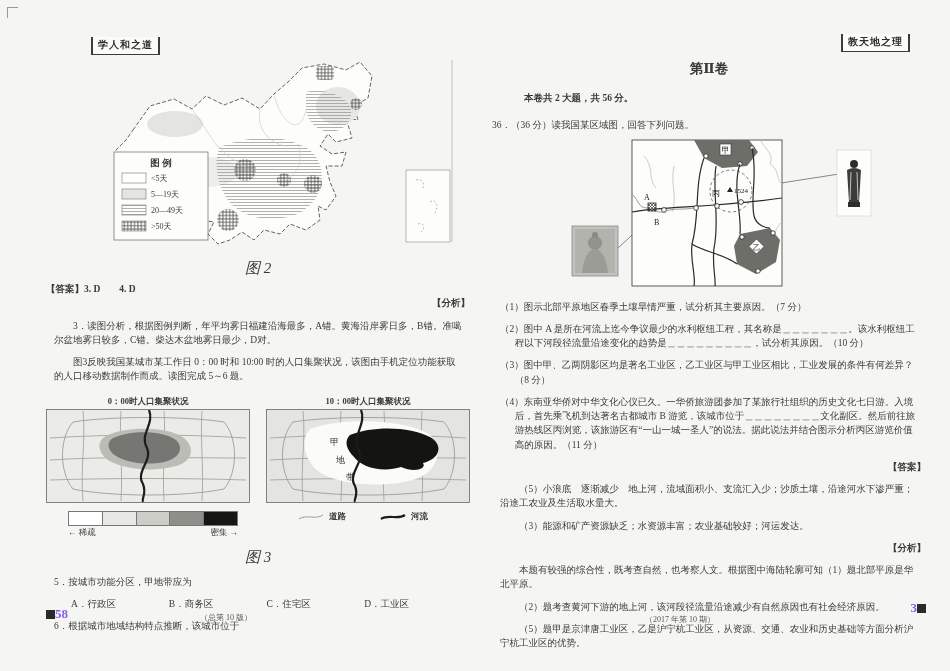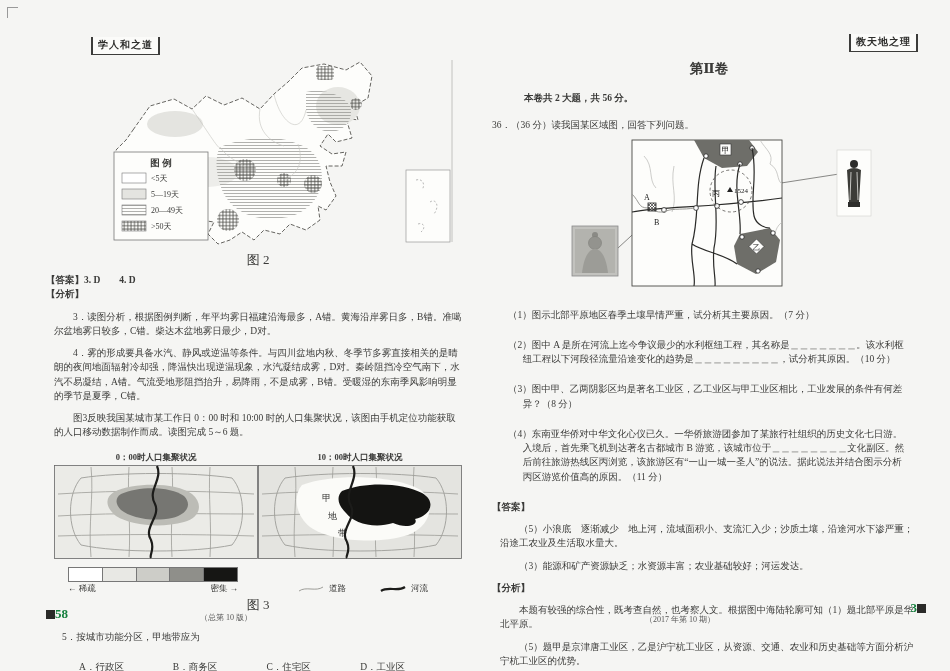--- a/index.html
+++ b/index.html
@@ -14,49 +14,49 @@
     border-left:1.5px solid #999;border-top:1.5px solid #999;}
   .col{position:absolute;top:34px;}
   .col-left{left:46px;width:424px;}
   .col-right{left:492px;width:434px;}
   .hdr-row{height:16px;position:relative;padding-left:45px;}
   .hdr-tag{
     display:inline-block;font-weight:bold;font-size:10px;letter-spacing:1px;
     border-left:2px solid #3c3c3a;border-right:2px solid #3c3c3a;border-bottom:1.5px solid #3c3c3a;
     padding:1px 5px 2px;color:#2e2e2c;background:#fbfbf9;
   }
-  .hdr-right{position:absolute;right:8px;top:0;}
+  .hdr-right{position:absolute;right:16px;top:0;}
   .txt{font-size:9.5px;line-height:1.5;}
   .para{text-indent:2em;margin:8px;}
   .hang{padding-left:1.55em;text-indent:-1.55em;margin:0;}
-  .blabel{font-weight:bold;}
+  .blabel{font-weight:bold;text-align:right;}
   .answer-line{font-weight:bold;margin:4px 0 0 0;font-size:9.5px;}
-  .fig-caption{text-align:center;font-size:13px;margin-top:1px;}
+  .fig-caption{text-align:center;font-size:15px;margin-top:9px;font-style:italic;}
   .fig2-wrap{text-align:center;margin-top:4px;}
   .fig3-wrap{margin-top:2px;}
-  .fig3-panels{display:flex;justify-content:center;margin-top:12px;}
+  .fig3-panels{display:flex;justify-content:space-between;margin-top:12px;}
   .fig3-panel{width:204px;text-align:center;}
   .fig3-title{font-size:8.5px;font-weight:bold;margin-bottom:1px;}
   .fig3-legend{display:flex;align-items:flex-start;margin:4px 0 0 22px;}
   .grad-block{width:170px;}
   .grad-bar{display:flex;border:0.5px solid #777;height:13px;}
   .grad-bar span{flex:1;border-left:0.5px solid #777;}
   .grad-bar span:first-child{border-left:none;}
   .grad-labels{display:flex;justify-content:space-between;font-size:8.5px;margin-top:1px;}
-  .line-legend{display:flex;gap:34px;margin-left:60px;margin-top:16px;font-size:8.5px;align-items:center;}
+  .line-legend{display:flex;gap:34px;margin-left:60px;margin-top:0;font-size:8.5px;align-items:center;font-weight:bold;}
   .line-legend .item{display:flex;align-items:center;gap:5px;}
   .opts{display:flex;padding-left:1.8em;margin:0;}
   .opts span{width:104px;}
   .sec-title{text-align:center;font-weight:bold;font-size:13.5px;margin:10px 0 6px;}
   .bold-intro{font-weight:bold;text-indent:2em;margin:13px;}
   .map36-wrap{text-align:center;margin:3px 0 4px;}
   .footer-item{position:absolute;font-size:8px;color:#555;}
-  .pagenum{font-size:13px;font-weight:bold;color:#15803d;}
+  .pagenum{font-size:13px;font-weight:bold;color:#8b5cf6;}
   .sq{display:inline-block;width:9px;height:9px;background:#2a2a28;vertical-align:-1px;}
-  .q-block p{margin:16px;}
+  .q-block p{margin:8px;}
   svg text{font-family:"Liberation Serif","DejaVu Serif",serif;}
 </style>
 </head>
 <body>
 
 <div class="sheet">
   <div class="crop"></div>
 
   <div class="col col-left">
     <div class="hdr-row">
@@ -110,21 +110,20 @@
           <rect x="348" y="116" width="44" height="72" fill="#fdfdfb" stroke="#999" stroke-width="0.7"></rect>
           <path d="M358,126 C364,124 368,130 364,136 M372,148 C378,144 382,152 376,160 M360,170 C366,168 368,174 363,178" fill="none" stroke="#999" stroke-width="0.7" stroke-dasharray="2,2"></path>
         </g>
       </svg>
       <div class="fig-caption">图 2</div>
     </div>
 
     <p class="answer-line txt"><span class="blabel">【答案】</span><span>3. D　　4. D</span></p>
     <p class="txt blabel" style="margin:0">【分析】</p>
     <p class="txt para">3．读图分析，根据图例判断，年平均雾日福建沿海最多，A错。黄海沿岸雾日多，B错。准噶尔盆地雾日较多，C错。柴达木盆地雾日最少，D对。</p>
-    <p class="txt para">4．雾的形成要具备水汽、静风或逆温等条件。与四川盆地内秋、冬季节多雾直接相关的是晴朗的夜间地面辐射冷却强，降温快出现逆温现象，水汽凝结成雾，D对。秦岭阻挡冷空气南下，水汽不易凝结，A错。气流受地形阻挡抬升，易降雨，不是成雾，B错。受暖湿的东南季风影响明显的季节是夏季，C错。</p>
 
     <p class="txt para" style="margin-top:7px">图3反映我国某城市某工作日 0：00 时和 10:00 时的人口集聚状况，该图由手机定位功能获取的人口移动数据制作而成。读图完成 5～6 题。</p>
 
     <div class="fig3-wrap">
       <div class="fig3-panels">
         <div class="fig3-panel">
           <div class="fig3-title">0：00时人口集聚状况</div>
           <svg width="204" height="94" viewBox="0 0 204 94">
             <rect x="0.5" y="0.5" width="203" height="93" fill="#ebebe7" stroke="#666" stroke-width="0.8"></rect>
             <path d="M27,13 C64,7 140,7 178,13 C192,29 192,63 178,80 C140,88 64,88 27,80 C13,63 13,29 27,13 Z" fill="none" stroke="#9d9d98" stroke-width="0.9"></path>
@@ -272,20 +271,21 @@
       <p class="hang">（3）图中甲、乙两阴影区均是著名工业区，乙工业区与甲工业区相比，工业发展的条件有何差异？（8 分）</p>
       <p class="hang">（4）东南亚华侨对中华文化心仪已久。一华侨旅游团参加了某旅行社组织的历史文化七日游。入境后，首先乘飞机到达著名古都城市 B 游览，该城市位于＿＿＿＿＿＿＿＿文化副区。然后前往旅游热线区丙浏览，该旅游区有“一山一城一圣人”的说法。据此说法并结合图示分析丙区游览价值高的原因。（11 分）</p>
     </div>
 
     <p class="txt blabel" style="margin:1px 0 0">【答案】</p>
     <p class="txt para">（5）小浪底　逐渐减少　地上河，流域面积小、支流汇入少；沙质土壤，沿途河水下渗严重；沿途工农业及生活取水量大。</p>
     <p class="txt para">（3）能源和矿产资源缺乏；水资源丰富；农业基础较好；河运发达。</p>
 
     <p class="txt blabel" style="margin:1px 0 0">【分析】</p>
     <p class="txt para">本题有较强的综合性，既考查自然，也考察人文。根据图中海陆轮廓可知（1）题北部平原是华北平原。</p>
+    <p class="txt para">（2）题考查黄河下游的地上河，该河段径流量沿途减少有自然原因也有社会经济原因。</p>
     <p class="txt para">（5）题甲是京津唐工业区，乙是沪宁杭工业区，从资源、交通、农业和历史基础等方面分析沪宁杭工业区的优势。</p>
   </div>
 
   <div class="footer-item" style="left:46px;top:606px">
     <span class="sq"></span><span class="pagenum">58</span>
   </div>
   <div class="footer-item" style="left:200px;top:612px">（总第 10 版）</div>
   <div class="footer-item" style="left:645px;top:614px">（2017 年第 10 期）</div>
   <div class="footer-item" style="right:24px;top:600px">
     <span class="pagenum">3</span><span class="sq"></span>

